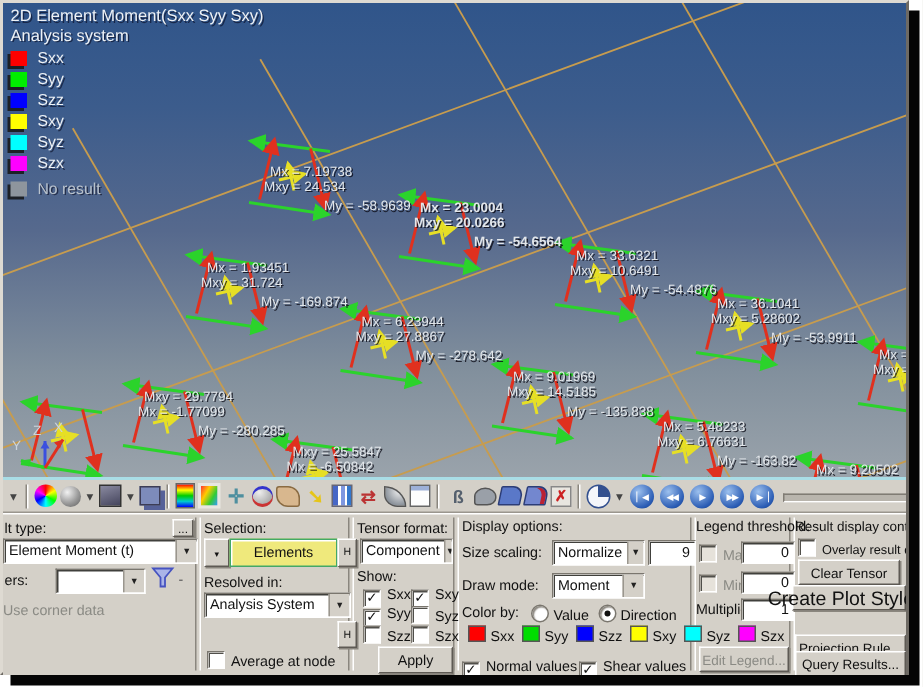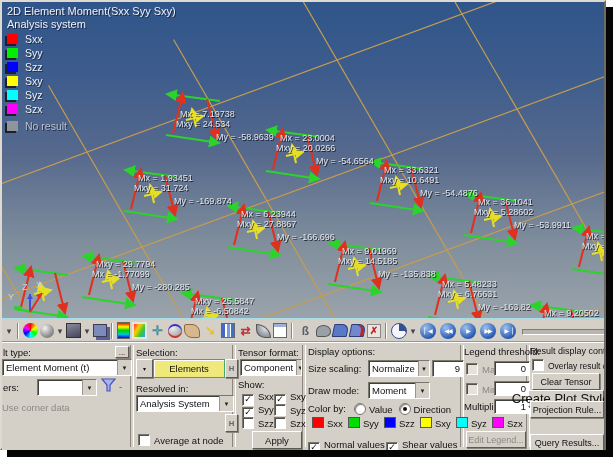--- a/index.html
+++ b/index.html
@@ -218,24 +218,24 @@
             <line x1="368" y1="330" x2="315" y2="323" class="gl-g" marker-end="url(#mG)"></line>
             <line x1="314" y1="364" x2="367" y2="372" class="gl-g" marker-end="url(#mG)"></line>
             <line x1="321" y1="362" x2="331" y2="322" class="gl-r" marker-end="url(#mR)"></line>
             <line x1="355" y1="328" x2="365" y2="368" class="gl-r" marker-end="url(#mR)"></line>
             <line x1="334" y1="349" x2="351" y2="345" class="gl-y" marker-end="url(#mY)"></line>
             <line x1="344" y1="356" x2="340" y2="338" class="gl-y" marker-end="url(#mY)"></line>
           </g>
     </svg>
     <div id="annots" data-name="tensor-annotations">
           <div class="annot" data-name="tensor-annotation" style="left: 178px; top: 95px; margin-top: 12px;"><span class="l1" data-name="moment-value">Mx = 7.19738</span><span class="l2" data-name="moment-value">Mxy = 24.534</span><span class="l3" data-name="moment-value">My = -58.9639</span></div>
-          <div class="annot" data-name="tensor-annotation" style="left: 278px; top: 131px;"><span class="l1" data-name="moment-value">Mx = 23.0004</span><span class="l2" data-name="moment-value">Mxy = 20.0266</span><span class="l3" data-name="moment-value">My = -54.6564</span></div>
+          <div class="annot" data-name="tensor-annotation" style="left: 278px; top: 131px; font-weight: bold;"><span class="l1" data-name="moment-value">Mx = 23.0004</span><span class="l2" data-name="moment-value">Mxy = 20.0266</span><span class="l3" data-name="moment-value">My = -54.6564</span></div>
           <div class="annot" data-name="tensor-annotation" style="left: 136px; top: 171px;"><span class="l1" data-name="moment-value">Mx = 1.93451</span><span class="l2" data-name="moment-value">Mxy = 31.724</span><span class="l3" data-name="moment-value">My = -169.874</span></div>
           <div class="annot" data-name="tensor-annotation" style="left: 382px; top: 163px;"><span class="l1" data-name="moment-value">Mx = 33.6321</span><span class="l2" data-name="moment-value">Mxy = 10.6491</span><span class="l3" data-name="moment-value">My = -54.4876</span></div>
-          <div class="annot" data-name="tensor-annotation" style="left: 239px; top: 207px;"><span class="l1" data-name="moment-value">Mx = 6.23944</span><span class="l2" data-name="moment-value">Mxy = 27.8867</span><span class="l3" data-name="moment-value">My = -166.696</span></div>
+          <div class="annot" data-name="tensor-annotation" style="left: 239px; top: 207px;"><span class="l1" data-name="moment-value">Mx = 6.23944</span><span class="l2" data-name="moment-value">Mxy = 27.8867</span><span class="l3" data-name="moment-value">My = -278.642</span></div>
           <div class="annot" data-name="tensor-annotation" style="left: 476px; top: 195px;"><span class="l1" data-name="moment-value">Mx = 36.1041</span><span class="l2" data-name="moment-value">Mxy = 5.28602</span><span class="l3" data-name="moment-value">My = -53.9911</span></div>
           <div class="annot" data-name="tensor-annotation" style="left: 94px; top: 257px;"><span class="l1" data-name="moment-value">Mxy = 29.7794</span><span class="l2" data-name="moment-value">Mx = -1.77099</span><span class="l3" data-name="moment-value">My = -280.285</span></div>
           <div class="annot" data-name="tensor-annotation" style="left: 340px; top: 244px;"><span class="l1" data-name="moment-value">Mx = 9.01969</span><span class="l2" data-name="moment-value">Mxy = 14.5185</span><span class="l3" data-name="moment-value">My = -135.838</span></div>
           <div class="annot" data-name="tensor-annotation" style="left: 440px; top: 277px;"><span class="l1" data-name="moment-value">Mx = 5.48233</span><span class="l2" data-name="moment-value">Mxy = 6.76631</span><span class="l3" data-name="moment-value">My = -163.82</span></div>
           <div class="annot" data-name="tensor-annotation" style="left: 193px; top: 294px;"><span class="l1" data-name="moment-value">Mxy = 25.5847</span><span class="l2" data-name="moment-value">Mx = -6.50842</span><span class="l3" data-name="moment-value">My = -278.624</span></div>
           <div class="annot" data-name="tensor-annotation" style="left: 542px; top: 306px;"><span class="l1" data-name="moment-value">Mx = 9.20502</span><span class="l2" data-name="moment-value">Mxy = 2.78476</span></div>
           <div class="annot" data-name="tensor-annotation" style="left: 584px; top: 229px;"><span class="l1" data-name="moment-value">Mx =</span><span class="l2" data-name="moment-value">Mxy =</span></div>
         </div>
 
     <div class="legend" data-name="contour-legend">
@@ -416,18 +416,18 @@
     <div class="field num" style="left:492px;top:56px;width:28px;height:13px" data-name="multiplier-field">1</div>
     <div class="btn dis" style="left:464px;top:88px;width:58px;height:15px;font-size:9px" data-name="edit-legend-button">Edit Legend...</div>
 
     <span class="lbl" style="left:528px;top:3px;font-size:9px" data-name="result-display-control-label">Result display control:</span>
     <div class="lbl" style="left:530px;top:16px;font-size:8.5px" data-name="overlay-result-checkbox">
       <span class="cb" data-name="checkbox"></span><span data-name="overlay-result-label">Overlay result display</span>
     </div>
     <div id="rd-buttons"></div>
   <div class="btn" data-name="clear-tensor-button" style="font-size: 9px; left: 530px; top: 30px; width: 66px; height: 15px;">Clear Tensor</div>
         <div class="btn" data-name="create-plot-style-button" style="font-size: 13px; left: 526px; top: 47px; width: 74px; height: 15px;">Create Plot Style...</div>
-        <div class="btn" data-name="projection-rule-button" style="font-size: 9px; left: 528px; top: 58px; width: 72px; height: 15px;">Projection Rule...</div>
+        <div class="btn" data-name="projection-rule-button" style="font-size: 9px; left: 528px; top: 80px; width: 72px; height: 15px;">Projection Rule...</div>
         <div class="btn" data-name="query-results-button" style="font-size: 9px; left: 528px; top: 91px; width: 72px; height: 15px;">Query Results...</div>
       </div>
 
  </div>
 </div>
 
 </body></html>

